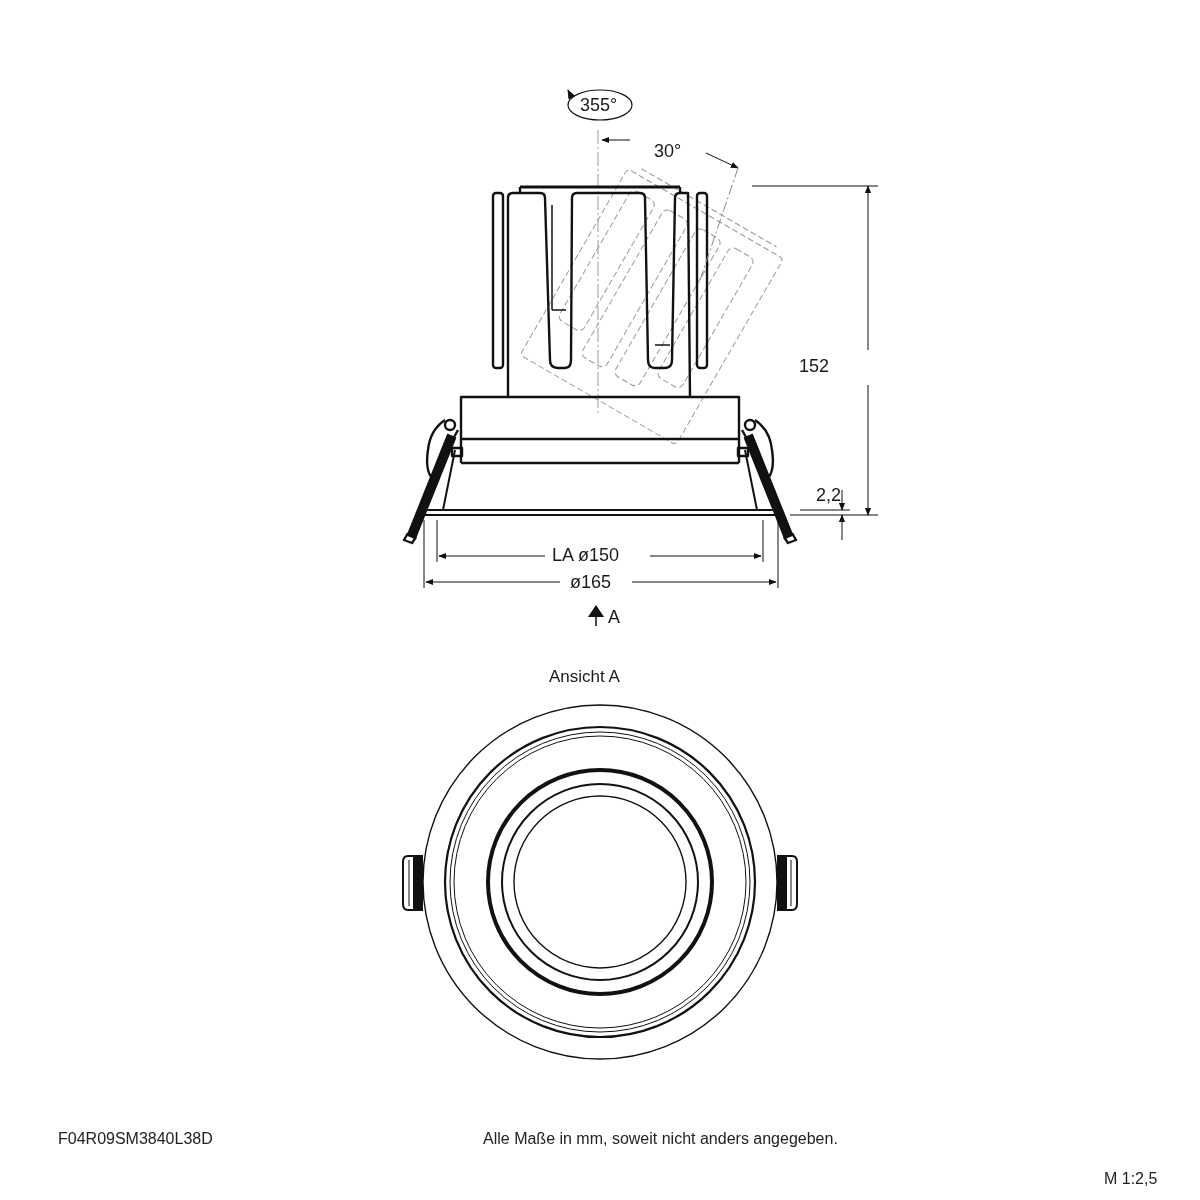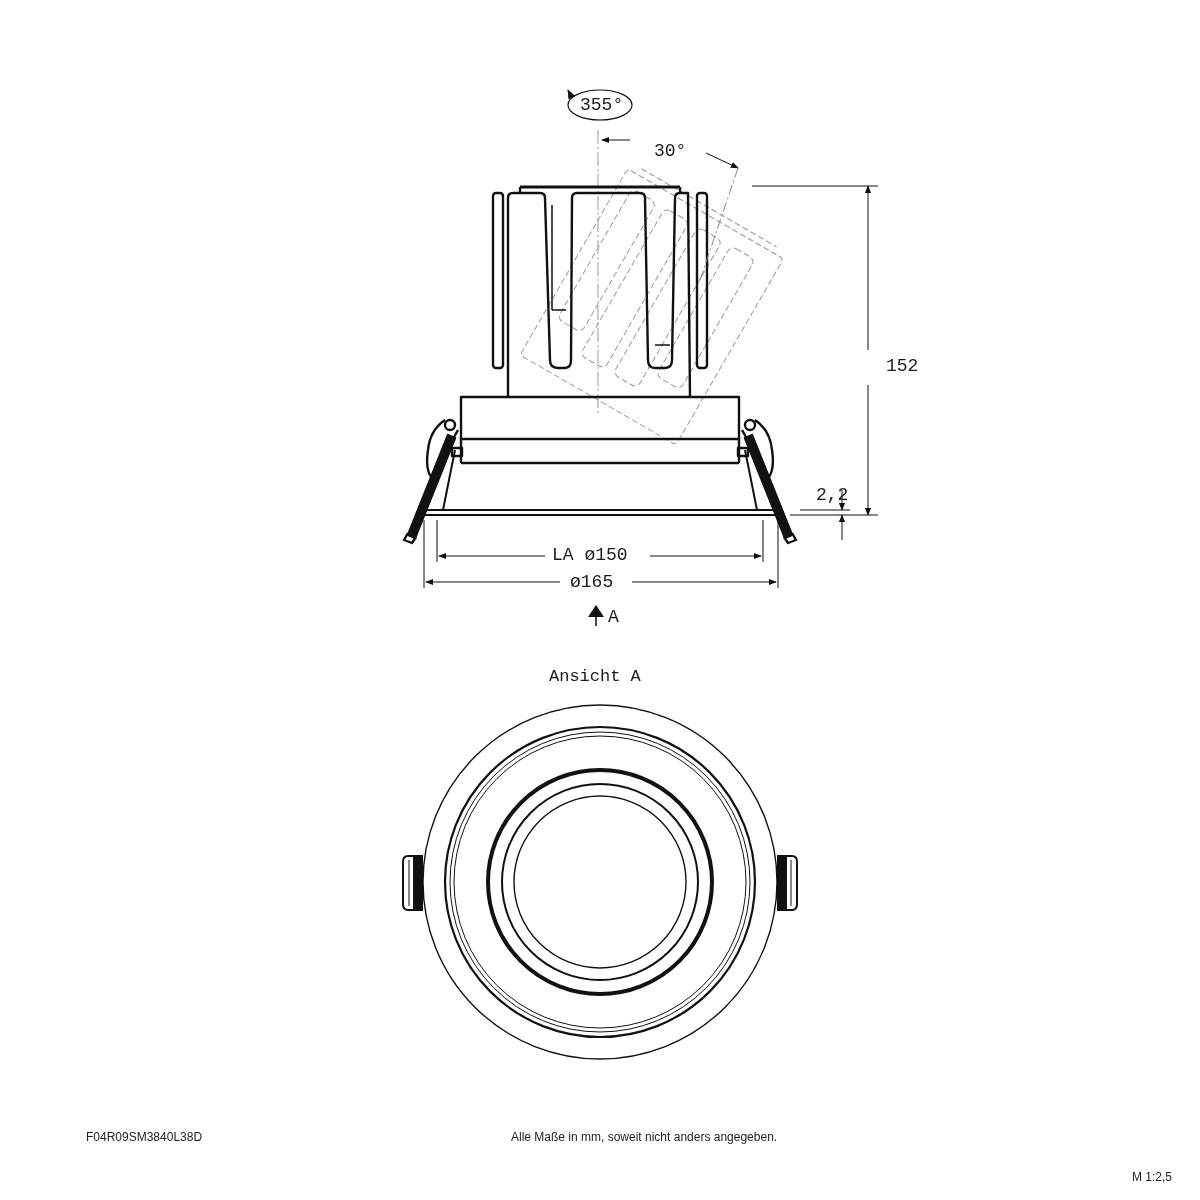--- a/index.html
+++ b/index.html
@@ -1,21 +1,21 @@
 <!DOCTYPE html>
 <html><head>
 <meta charset="utf-8">
 <style>
   html, body { margin: 0; padding: 0; background: #ffffff; }
   body { width: 1200px; height: 1200px; position: relative; overflow: hidden; font-family: "DejaVu Sans", sans-serif; color: #1a1a1a; }
   .drawing { position: absolute; left: 0; top: 0; width: 1200px; height: 1200px; }
-  .lbl { position: absolute; font-family: Liberation Mono, monospace; color: #1a1a1a; white-space: nowrap; line-height: 1; }
+  .lbl { position: absolute; font-family: Liberation Sans, sans-serif; color: #1a1a1a; white-space: nowrap; line-height: 1; }
   .dim { font-size: 18px; }
   .title { font-size: 17px; }
-  .foot { font-size: 12px; font-family: "Liberation Sans", sans-serif; color: #222; margin-left: 28px; }
+  .foot { font-size: 16px; font-family: "Liberation Sans", sans-serif; color: #222; }
 </style>
 </head>
 <body>
 
 <svg class="drawing" viewBox="0 0 1200 1200" xmlns="http://www.w3.org/2000/svg">
   <defs>
     <marker id="arr" viewBox="0 0 10 10" refX="9" refY="5" markerWidth="8" markerHeight="8" orient="auto-start-reverse">
       <path d="M0,1 L10,5 L0,9 z" fill="#111"></path>
     </marker>
   </defs>
@@ -132,21 +132,21 @@
     <g stroke-width="2">
       <path d="M778,856 L792,856 Q797,856 797,862 L797,904 Q797,910 792,910 L778,910"></path>
       <rect x="778" y="856" width="8" height="54" fill="#111"></rect>
       <line x1="791" y1="860" x2="791" y2="906" stroke-width="1"></line>
     </g>
   </g>
 </svg>
 
 <span class="lbl dim" style="left:580px;top:96px;">355°</span>
 <span class="lbl dim" style="left:654px;top:142px;">30°</span>
-<span class="lbl dim" style="left:886px;top:357px;">152</span>
+<span class="lbl dim" style="left:799px;top:357px;">152</span>
 <span class="lbl dim" style="left:816px;top:486px;">2,2</span>
 <span class="lbl dim" style="left:552px;top:546px;text-align:center;">LA ø150</span>
 <span class="lbl dim" style="left:570px;top:573px;">ø165</span>
 <span class="lbl dim" style="left:608px;top:608px;">A</span>
 
 <span class="lbl title" style="left:549px;top:668px;">Ansicht A</span>
 
 <span class="lbl foot" style="left:58px;top:1131px;">F04R09SM3840L38D</span>
 <span class="lbl foot" style="left:483px;top:1131px;">Alle Maße in mm, soweit nicht anders angegeben.</span>
 <span class="lbl foot" style="left:1104px;top:1171px;">M 1:2,5</span>

